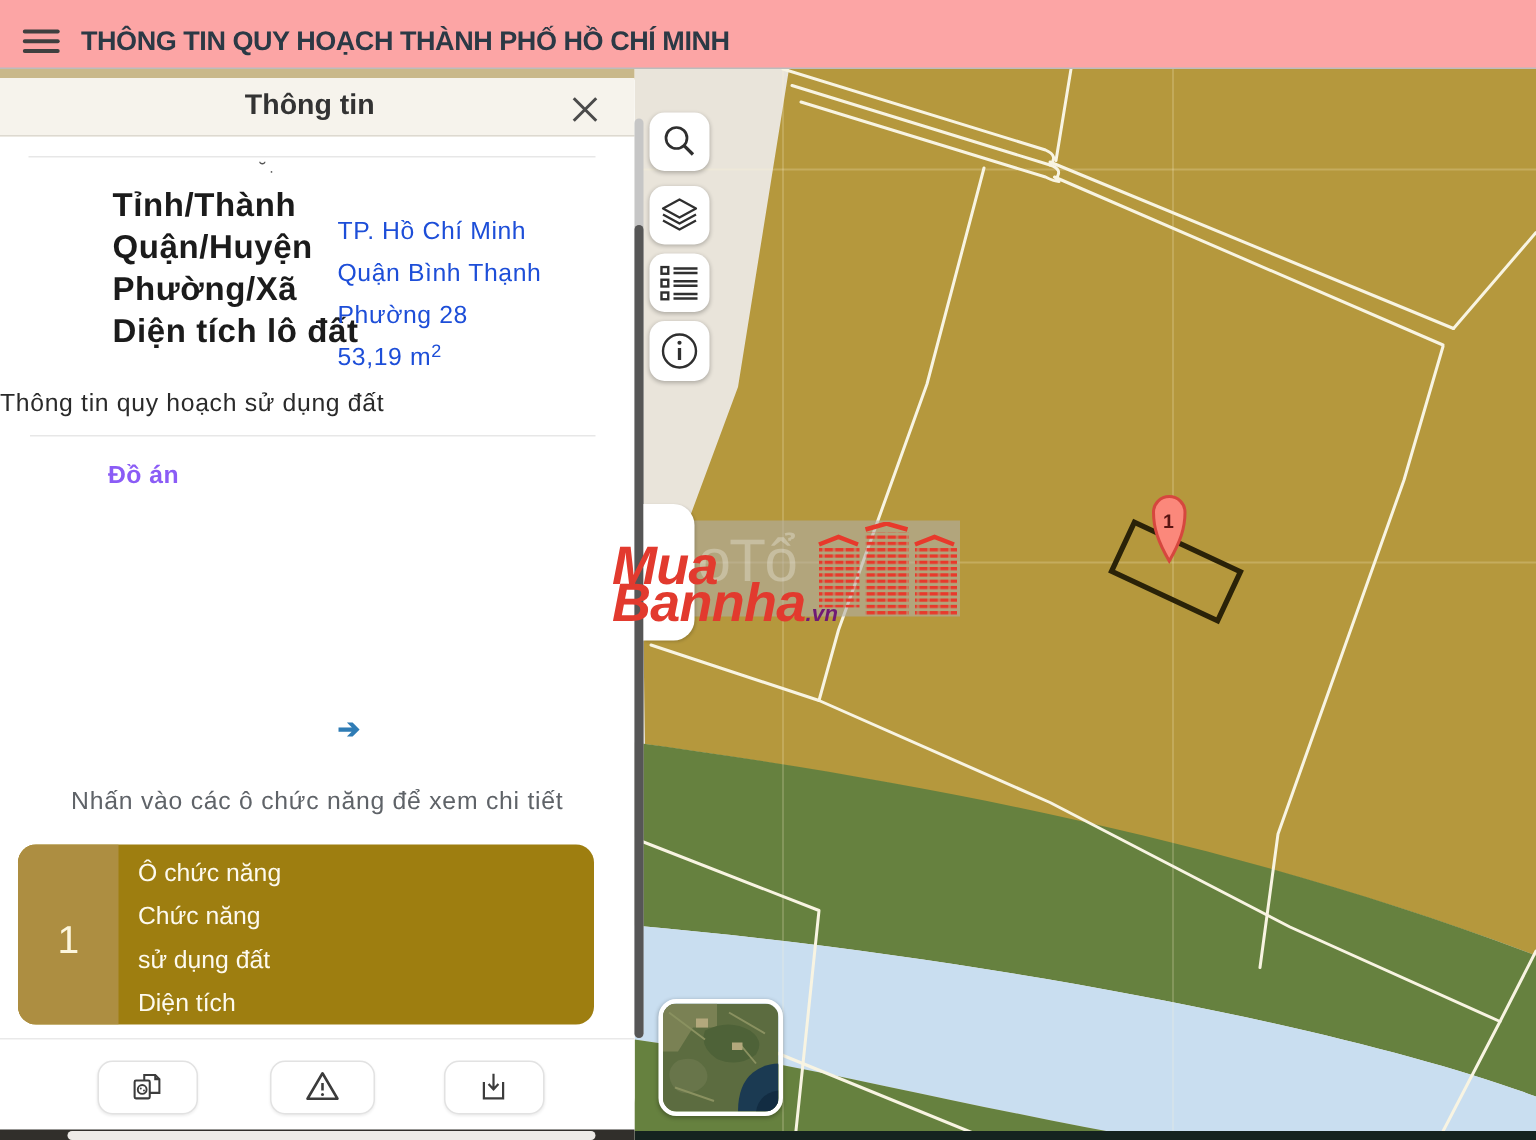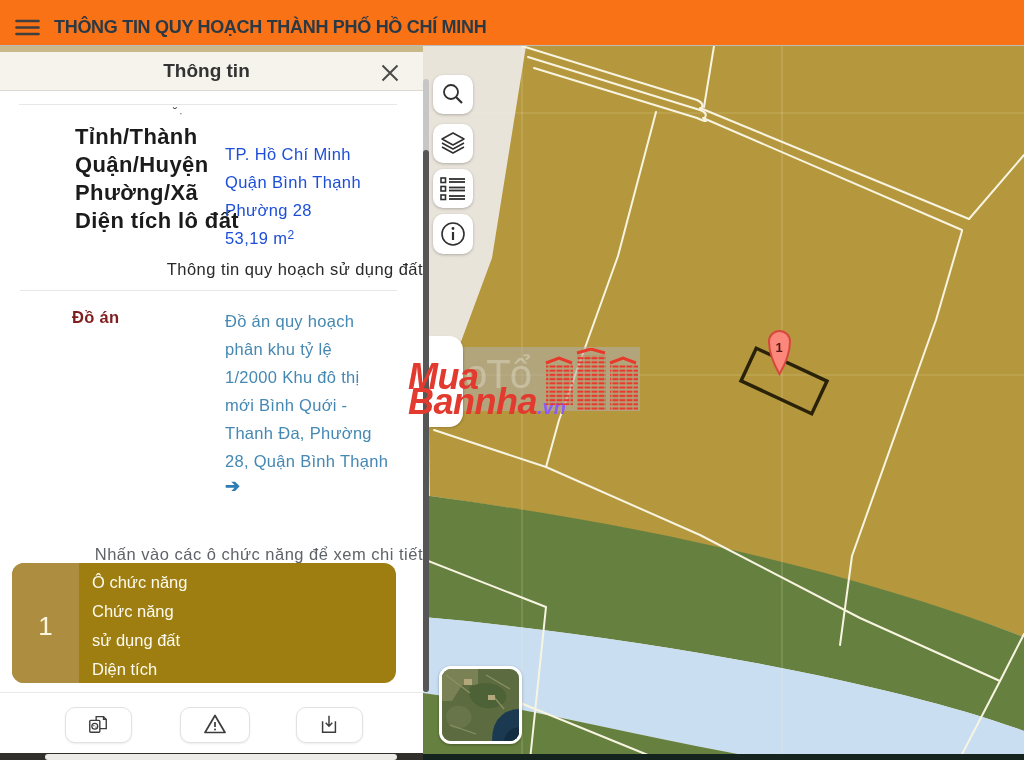--- a/index.html
+++ b/index.html
@@ -87,33 +87,30 @@
   <div class="abs" style="left:19px;top:58px;width:378px;height:1px;background:#e7e7e7;"></div>
 
   <div class="abs" style="left:75px;top:77px;font-size:22px;letter-spacing:0.4px;font-weight:bold;color:#1b1b1b;line-height:28px;">
     Tỉnh/Thành<br>Quận/Huyện<br>Phường/Xã<br>Diện tích lô đất
   </div>
 
   <div class="abs" style="left:225px;top:77px;font-size:16.5px;letter-spacing:0.4px;color:#1d4ed8;line-height:28px;margin-top:17px;">
     TP. Hồ Chí Minh<br>Quận Bình Thạnh<br>Phường 28<br>53,19 m<span style="font-size:12px;position:relative;top:-5px;">2</span>
   </div>
 
-  <div class="abs" style="left:0;top:214px;width:423px;text-align:right;font-size:16.5px;letter-spacing:0.45px;color:#2a2a2a;">Thông tin quy hoạch sử dụng đất</div>
+  <div class="abs" style="left:0;top:214px;width:423px;text-align:left;font-size:16.5px;letter-spacing:0.45px;color:#2a2a2a;">Thông tin quy hoạch sử dụng đất</div>
 
   <div class="abs" style="left:20px;top:244px;width:377px;height:1px;background:#e7e7e7;"></div>
 
-  <div class="abs" style="left:72px;top:262px;font-size:16.5px;letter-spacing:0.3px;font-weight:bold;color:#7f1d1d;">Đồ án</div>
-
-  <div class="abs" style="left:225px;top:261px;width:178px;font-size:16.5px;letter-spacing:0.3px;color:#4488b3;line-height:28px;">
-    Đồ án quy hoạch<br>phân khu tỷ lệ<br>1/2000 Khu đô thị<br>mới Bình Quới -<br>Thanh Đa, Phường<br>28, Quận Bình Thạnh
-  </div>
+  <div class="abs" style="left:72px;top:262px;font-size:16.5px;letter-spacing:0.3px;font-weight:bold;color:#8b5cf6;">Đồ án</div>
+
 
   <div class="abs" style="left:225px;top:429px;font-size:18px;font-weight:bold;color:#2f7cb5;">➔</div>
 
-  <div class="abs" style="left:0;top:479px;width:423px;text-align:right;font-size:16.5px;letter-spacing:0.5px;color:#5f6368;margin-top:20px;">Nhấn vào các ô chức năng để xem chi tiết</div>
+  <div class="abs" style="left:0;top:479px;width:423px;text-align:center;font-size:16.5px;letter-spacing:0.5px;color:#5f6368;">Nhấn vào các ô chức năng để xem chi tiết</div>
 
   <div class="abs" style="left:12px;top:517px;width:384px;height:120px;border-radius:12px;background:#9e7e10;overflow:hidden;">
 
     <div class="abs" style="left:0;top:0;width:67px;height:120px;background:#ad8e41;"></div>
     <div class="abs" style="left:0;top:48px;width:67px;text-align:center;font-size:26px;color:#fcf6dd;">1</div>
 
     <div class="abs" style="left:80px;top:5px;font-size:16.5px;font-weight:normal;color:#fdfaef;line-height:29px;">
       Ô chức năng<br>Chức năng<br>sử dụng đất<br>Diện tích
     </div>
 
@@ -145,21 +142,21 @@
       <path d="M5,9 v12 h14 v-12" fill="none" stroke="#3c3c3c" stroke-width="1.6"></path>
       <path d="M12,3 v11 M8.4,10.6 L12,14.4 L15.6,10.6" fill="none" stroke="#3c3c3c" stroke-width="1.6"></path>
     </svg>
   </div>
 
   <div class="abs" style="left:0;top:707px;width:423px;height:7px;background:#312f2b;">
     <div class="abs" style="left:45px;top:1px;width:352px;height:6px;background:#edebe7;border-radius:3px;"></div>
   </div>
 </div>
 
-<div class="abs" style="left:0;top:0;width:1024px;height:45px;background:#f97316;border-bottom:1px solid #bcbcbc;">
+<div class="abs" style="left:0;top:0;width:1024px;height:45px;background:#fca5a5;border-bottom:1px solid #bcbcbc;">
 
   <svg class="abs" style="left:15px;top:19px;" width="25" height="17" viewBox="0 0 25 17">
     <g stroke="#3f3f3f" stroke-width="2.6" stroke-linecap="round">
       <line x1="1.5" y1="2" x2="23.5" y2="2"></line>
       <line x1="1.5" y1="8.5" x2="23.5" y2="8.5"></line>
       <line x1="1.5" y1="15" x2="23.5" y2="15"></line>
     </g>
   </svg>
 
   <div class="abs" style="left:54px;top:17px;font-size:18px;font-weight:600;letter-spacing:-0.3px;color:#2b3945;">THÔNG TIN QUY HOẠCH THÀNH PHỐ HỒ CHÍ MINH</div>
@@ -209,21 +206,21 @@
 </div>
 
 <div class="abs" style="left:423px;top:79px;width:6px;height:613px;background:#c6c6c6;border-radius:3px;"></div>
 
 <div class="abs" style="left:423px;top:150px;width:6px;height:542px;background:#565656;border-radius:3px;"></div>
 
 <div class="abs" style="left:429px;top:336px;width:34px;height:91px;background:#fff;border-radius:0 14px 14px 0;box-shadow:1px 1px 2px rgba(0,0,0,0.15);"></div>
 
 <div class="abs" style="left:465px;top:352px;font-size:40px;font-weight:normal;color:rgba(255,255,255,0.28);letter-spacing:-1px;">oTổ</div>
 
-<div class="abs" style="left:408px;top:364px;font-size:36px;font-weight:bold;color:#e23a2e;line-height:25px;letter-spacing:-0.5px;font-style:italic;">Mua<br>Bannha<span style="font-size:20px;color:#8b5cf6;letter-spacing:0;">.vn</span></div>
+<div class="abs" style="left:408px;top:364px;font-size:36px;font-weight:bold;color:#e23a2e;line-height:25px;letter-spacing:-0.5px;font-style:italic;">Mua<br>Bannha<span style="font-size:15px;color:#701a75;letter-spacing:0;">.vn</span></div>
 
 <svg class="abs" style="left:543px;top:348px;" width="98" height="64" viewBox="0 0 98 64">
   <defs>
     <pattern id="bld" width="7" height="4.2" patternUnits="userSpaceOnUse">
       <rect x="0" y="0.6" width="5.4" height="2.2" fill="#e8392b"></rect>
       <rect x="5.9" y="0.6" width="1.1" height="2.2" fill="#e8392b" opacity="0.5"></rect>
     </pattern>
   </defs>
   <path d="M3,15 l13,-5 l13,5" fill="none" stroke="#e8392b" stroke-width="3"></path>
   <rect x="3" y="17" width="27" height="40" fill="url(#bld)"></rect>

